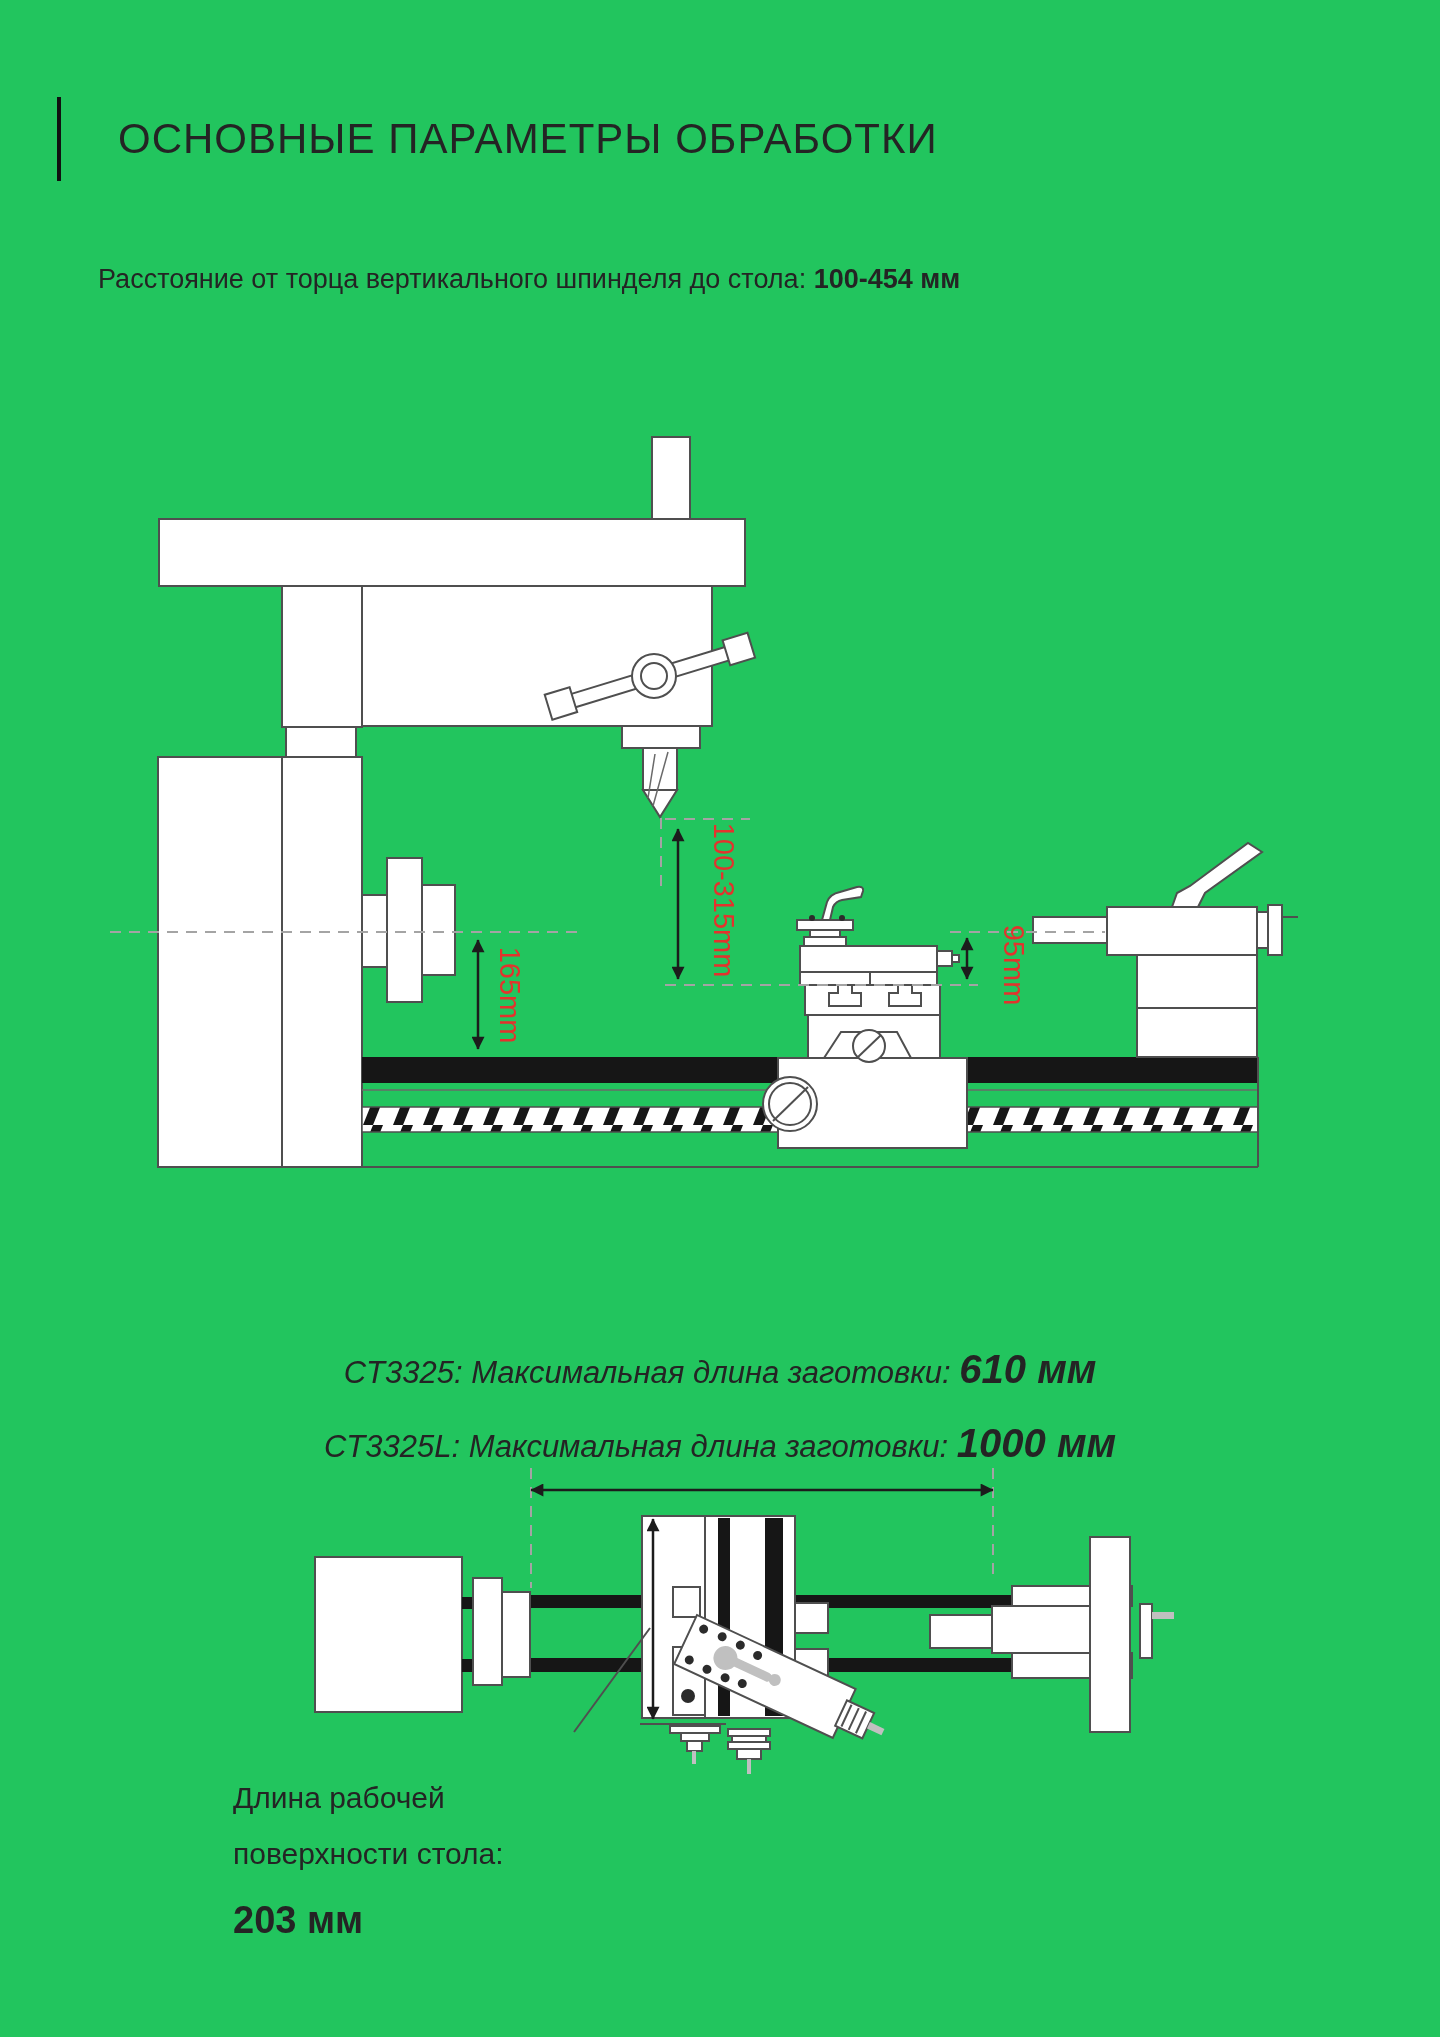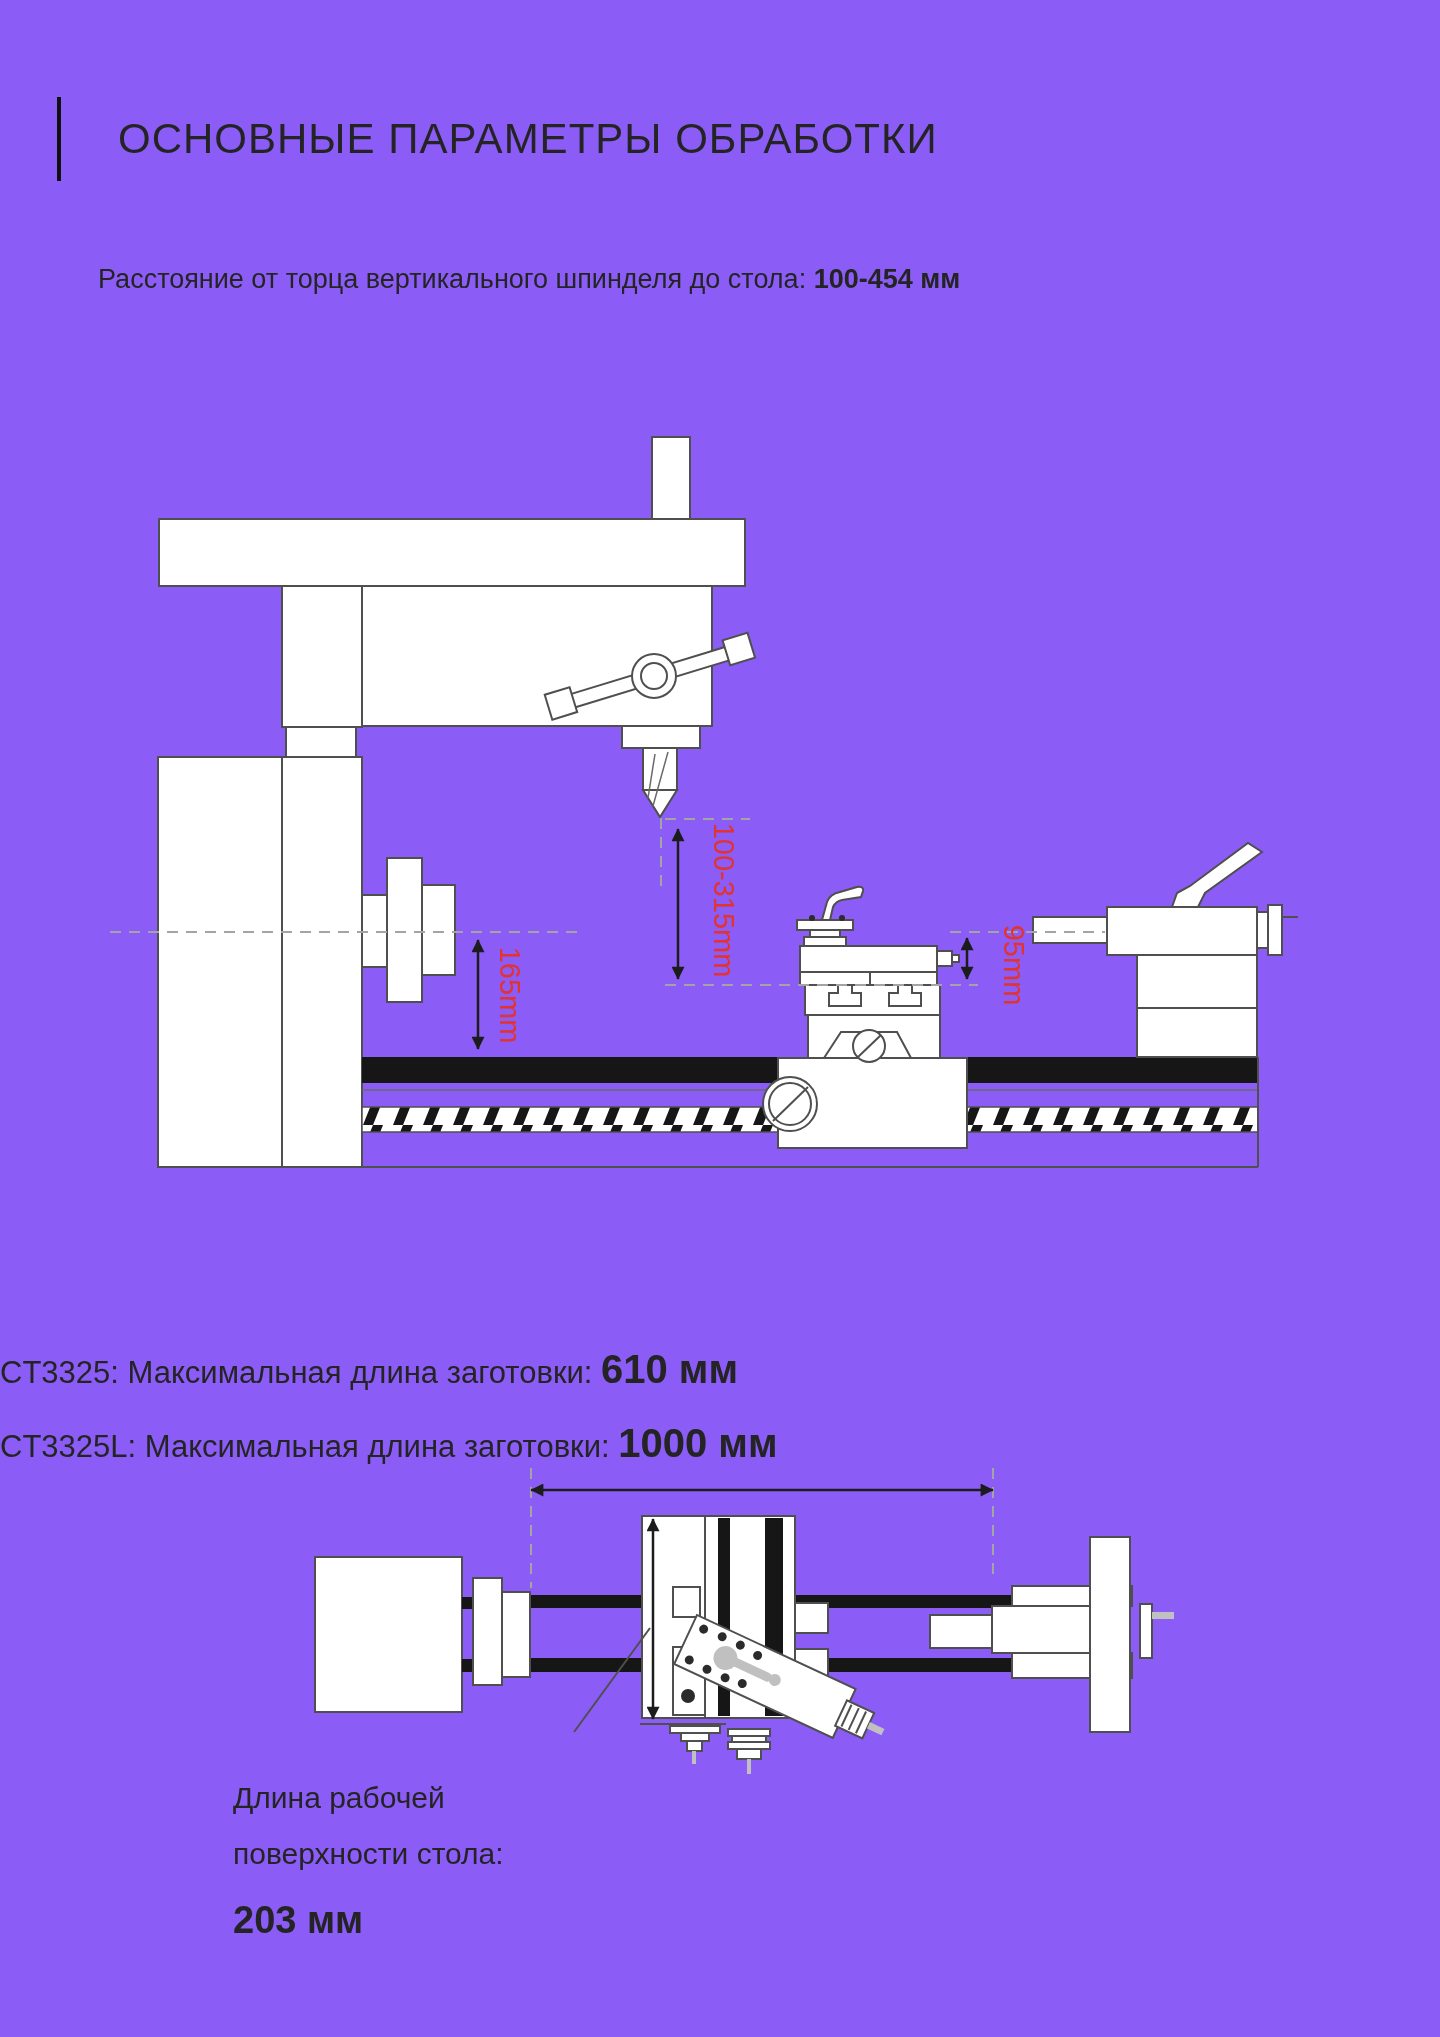--- a/index.html
+++ b/index.html
@@ -1,25 +1,25 @@
 <!DOCTYPE html>
 <html><head>
 <meta charset="utf-8">
 <style>
   html,body{margin:0;padding:0;background:#ffffff;}
-  .page{position:relative;width:1440px;height:2037px;background:#8b5cf6;overflow:hidden;
+  .page{position:relative;width:1440px;height:2037px;background:#22c55e;overflow:hidden;
         font-family:"Liberation Sans",sans-serif;color:#222;}
   .title-rule{position:absolute;left:57px;top:97px;width:4px;height:84px;background:#111;}
   .page-title{position:absolute;left:118px;top:116px;margin:0;font-size:42px;font-weight:400;
         letter-spacing:1px;color:#242424;line-height:1.1;}
   .specs{position:absolute;left:98px;top:260px;font-size:27px;line-height:39px;color:#242424;}
   .specs p{margin:0;}
   .specs b{font-weight:700;}
   .art{position:absolute;left:0;top:0;pointer-events:none;}
-  .capacity{position:absolute;left:0;top:1345px;width:1440px;color:#242424;}
+  .capacity{position:absolute;left:0;top:1345px;width:1440px;text-align:center;color:#242424;font-style:italic;}
   .capacity p{margin:0 0 22px 0;font-size:31px;line-height:48px;}
   .capacity .cap-value{font-weight:700;font-size:40px;}
   .table-note{position:absolute;left:233px;top:1770px;font-size:30px;line-height:56px;color:#242424;}
   .table-note p{margin:0;}
   .table-note .note-value{font-weight:700;font-size:38px;margin-top:10px;}
   
   .ln{fill:none;stroke:#4f4f4f;stroke-width:2;}
   .thin{fill:none;stroke:#6a6a6a;stroke-width:1.5;}
   .wh{fill:#ffffff;stroke:#4f4f4f;stroke-width:2;}
   .bk{fill:#161616;stroke:none;}

